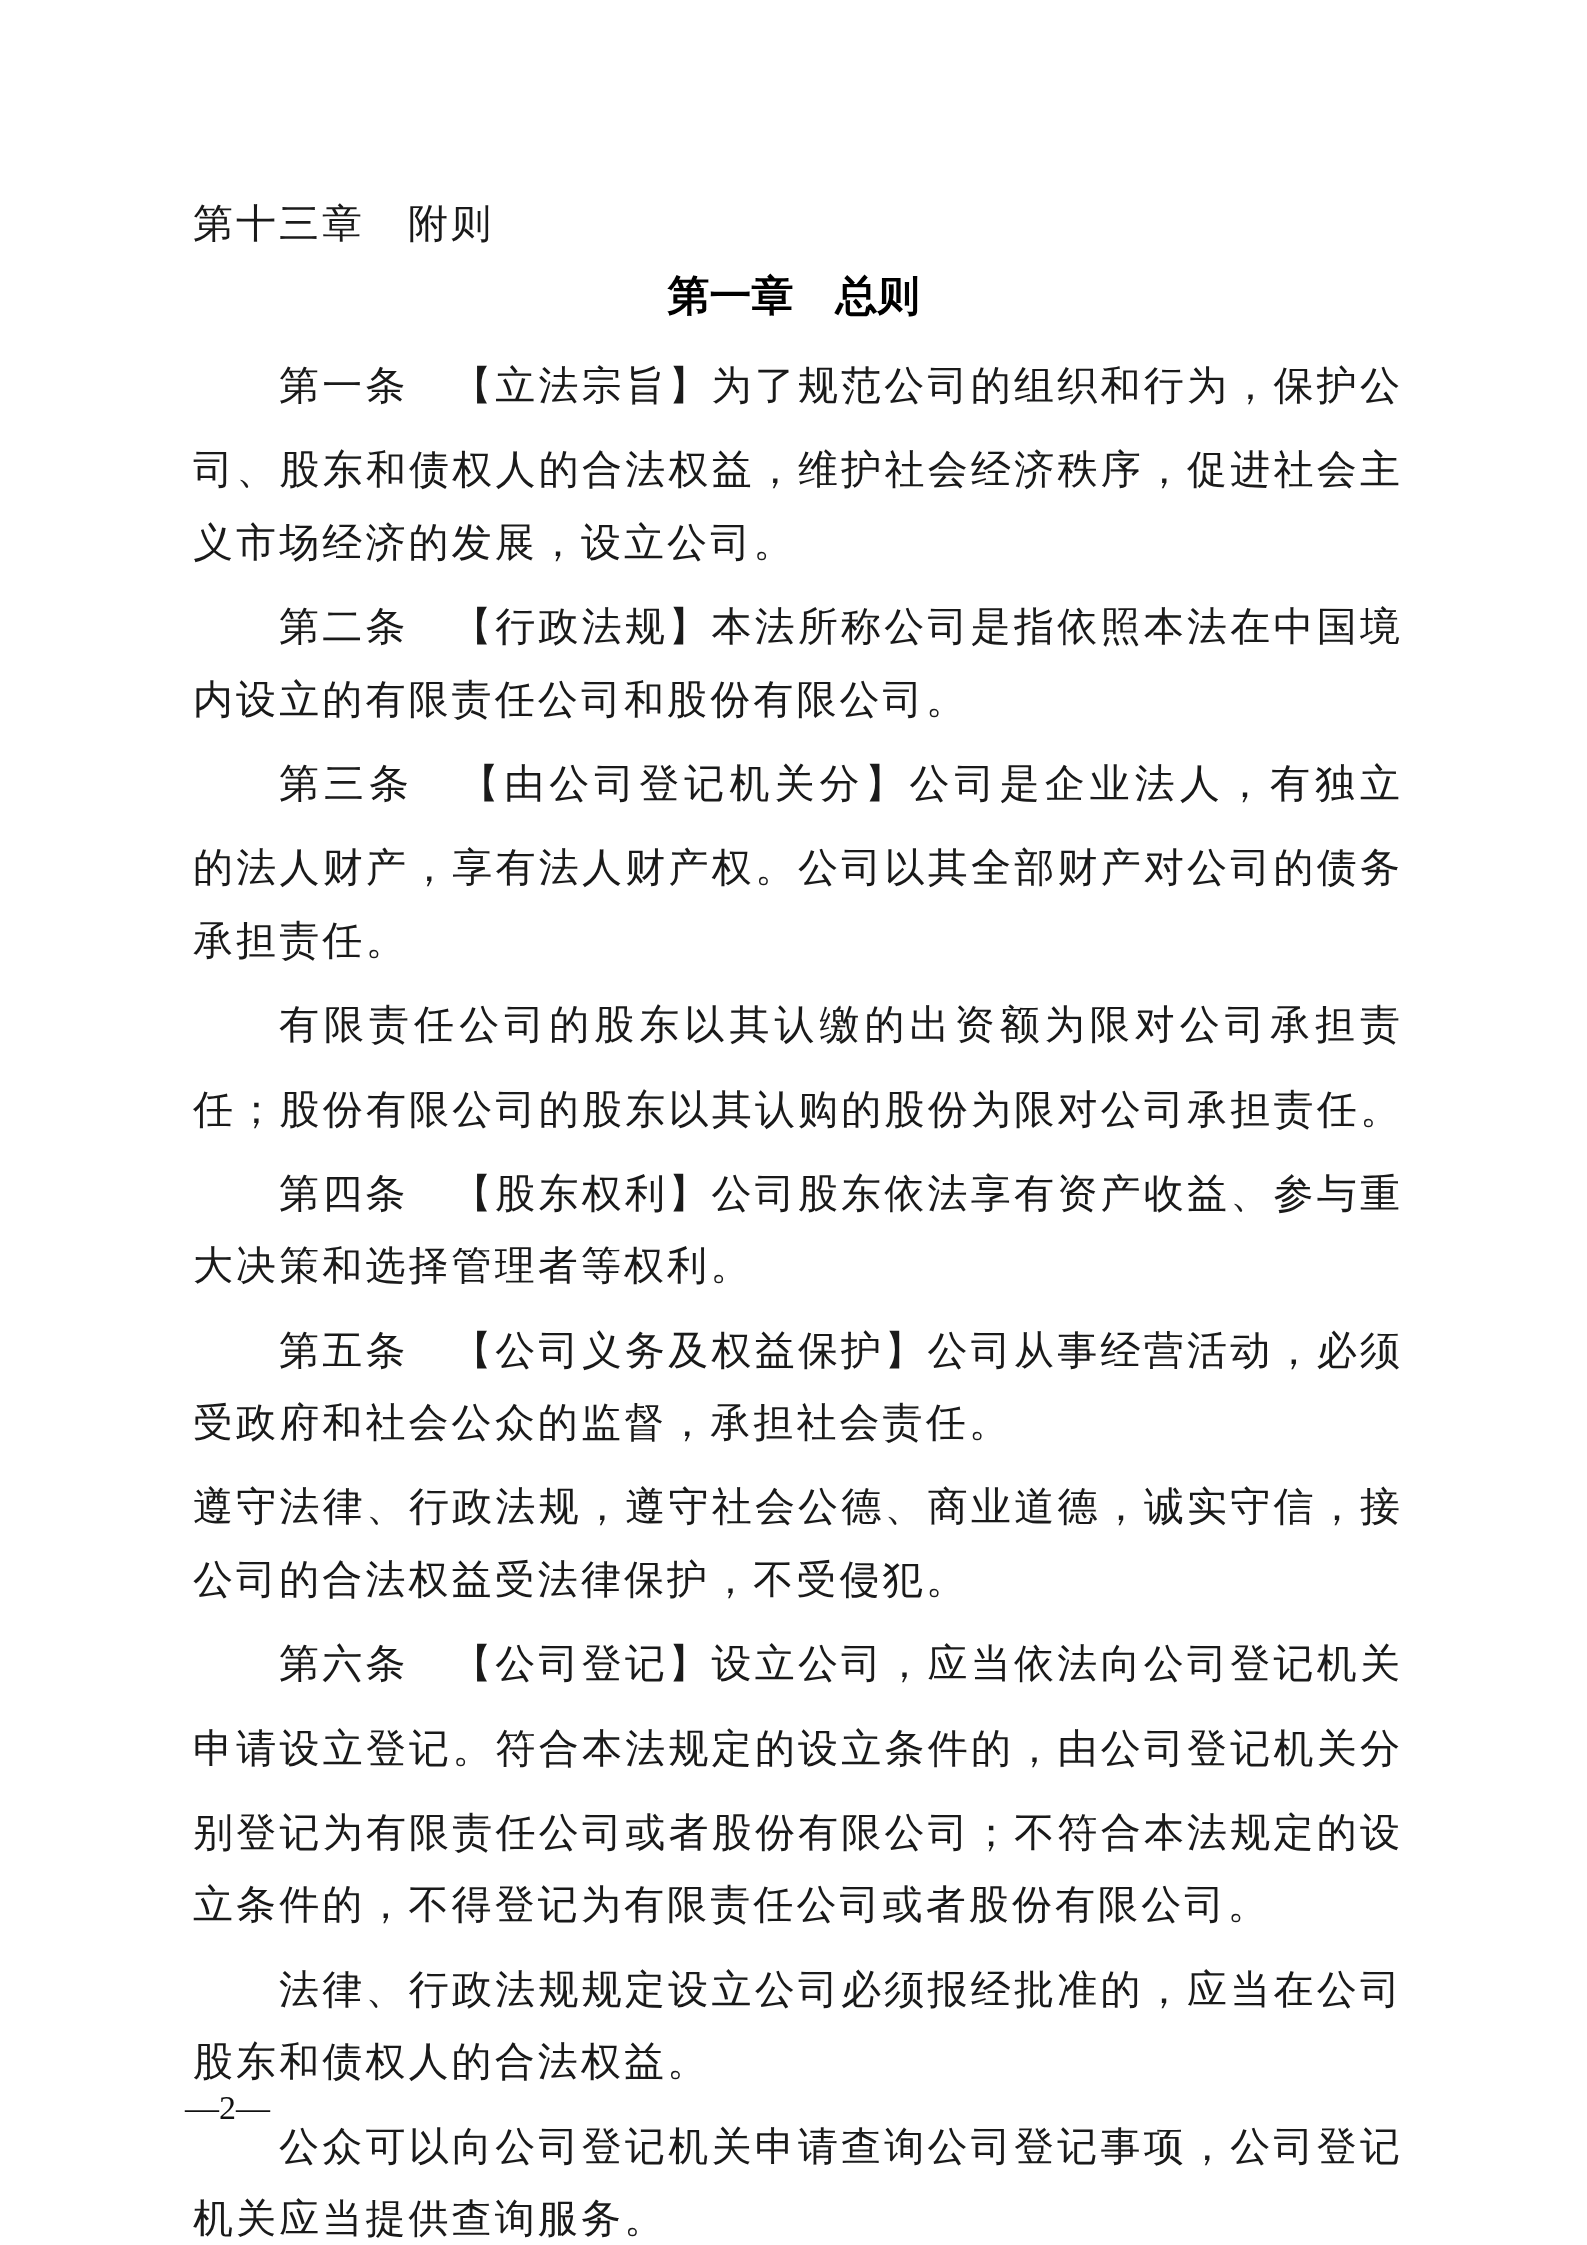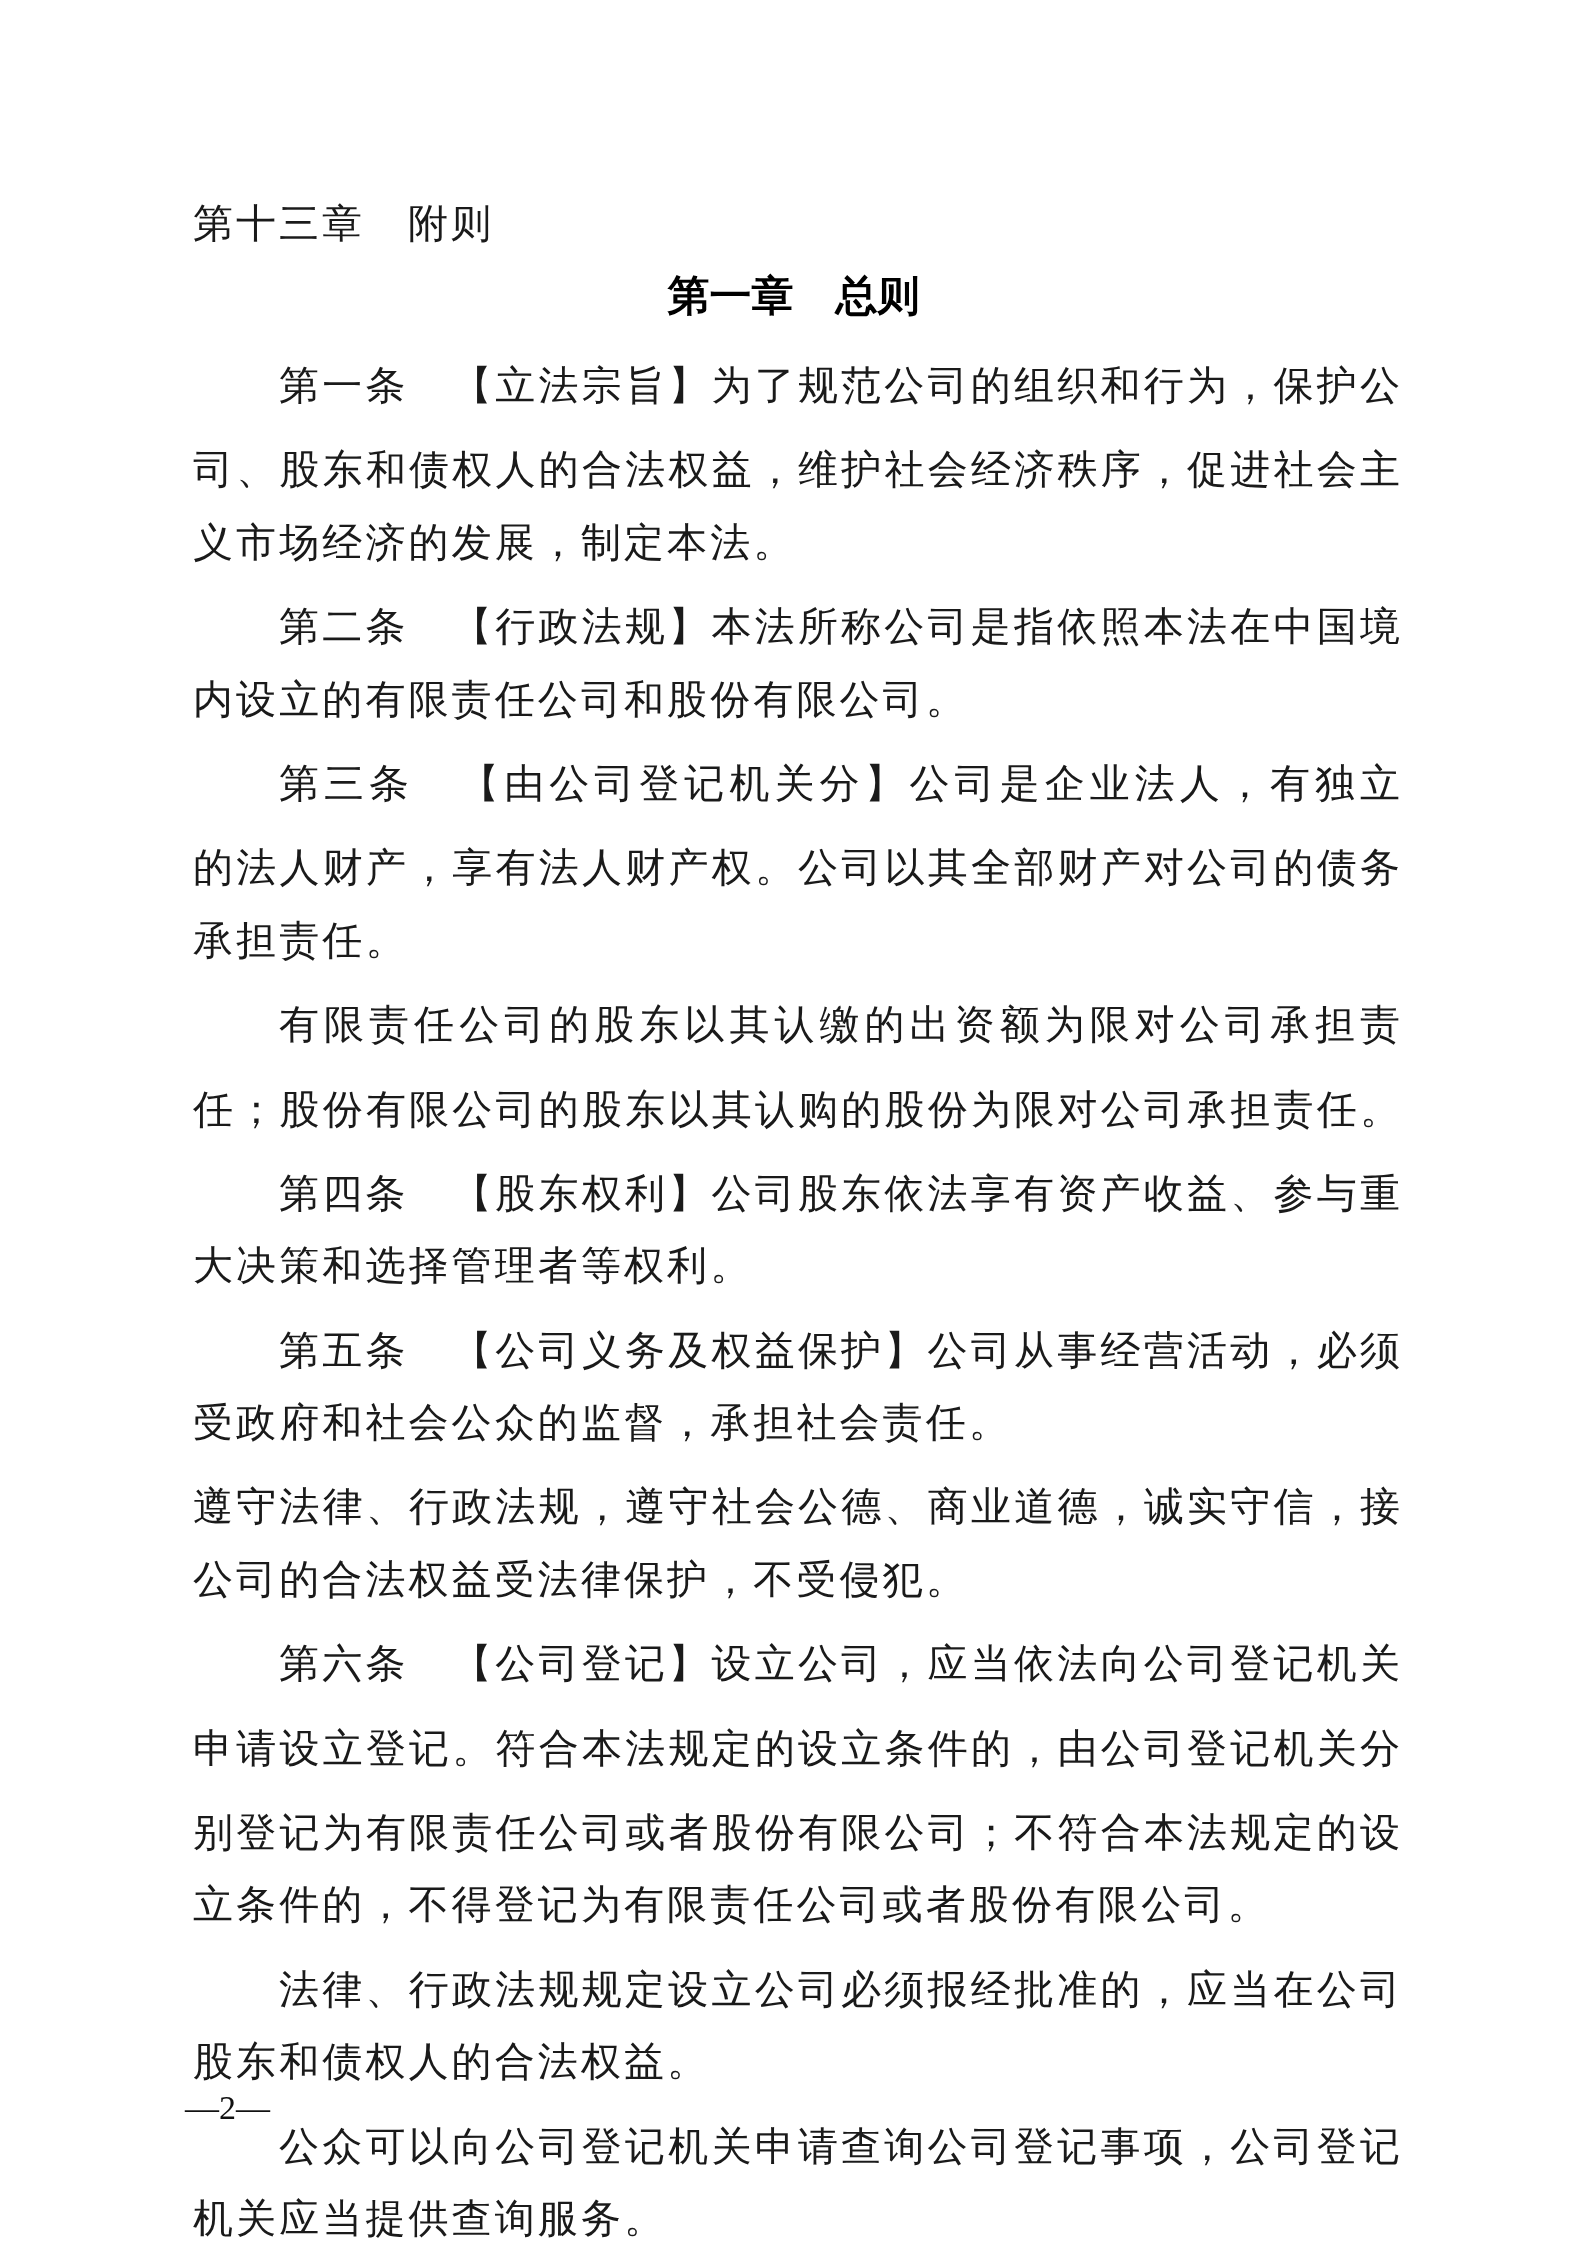--- a/index.html
+++ b/index.html
@@ -31,21 +31,21 @@
 </head>
 <body>
 
 <div class="page">
   <div class="toc-line">第十三章　附则</div>
   <div class="chapter-title">第一章　总则</div>
 
   <div class="body">
     <div class="line indent full">第一条　【立法宗旨】为了规范公司的组织和行为，保护公</div>
     <div class="line full">司、股东和债权人的合法权益，维护社会经济秩序，促进社会主</div>
-    <div class="line last">义市场经济的发展，制定本法。</div>
+    <div class="line last">义市场经济的发展，设立公司。</div>
     <div class="line indent full">第二条　【行政法规】本法所称公司是指依照本法在中国境</div>
     <div class="line last">内设立的有限责任公司和股份有限公司。</div>
     <div class="line indent full">第三条　【由公司登记机关分】公司是企业法人，有独立</div>
     <div class="line full">的法人财产，享有法人财产权。公司以其全部财产对公司的债务</div>
     <div class="line last">承担责任。</div>
     <div class="line indent full">有限责任公司的股东以其认缴的出资额为限对公司承担责</div>
     <div class="line full">任；股份有限公司的股东以其认购的股份为限对公司承担责任。</div>
     <div class="line indent full">第四条　【股东权利】公司股东依法享有资产收益、参与重</div>
     <div class="line last">大决策和选择管理者等权利。</div>
     <div class="line indent full">第五条　【公司义务及权益保护】公司从事经营活动，必须</div>

